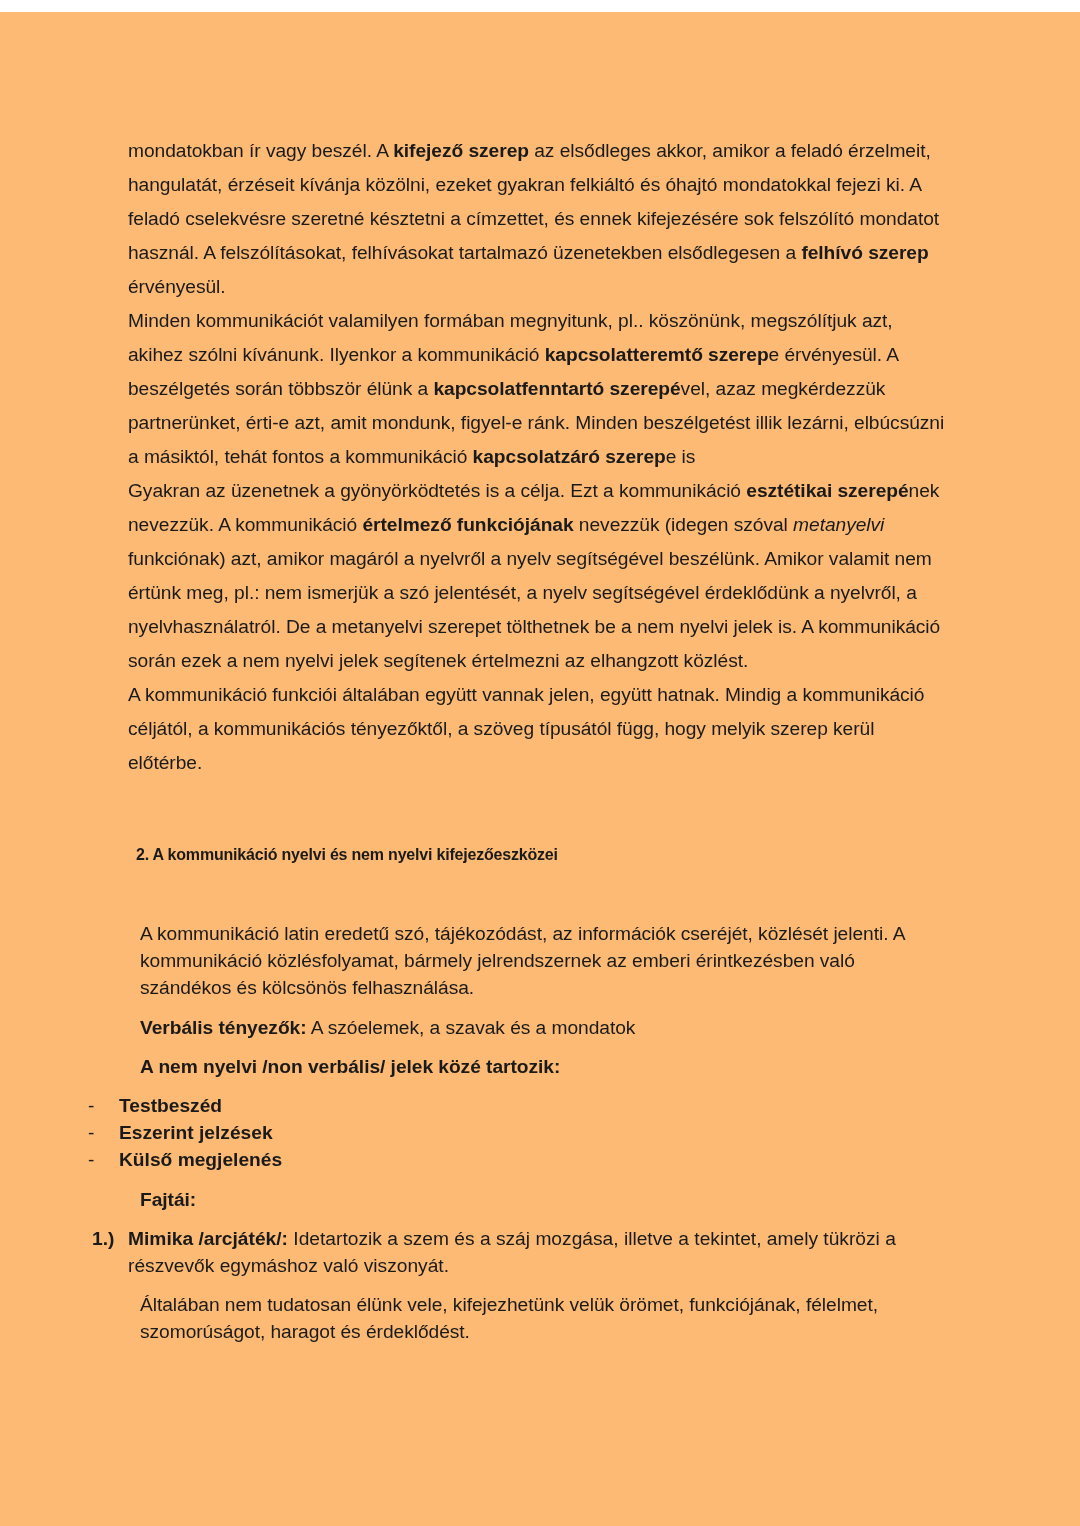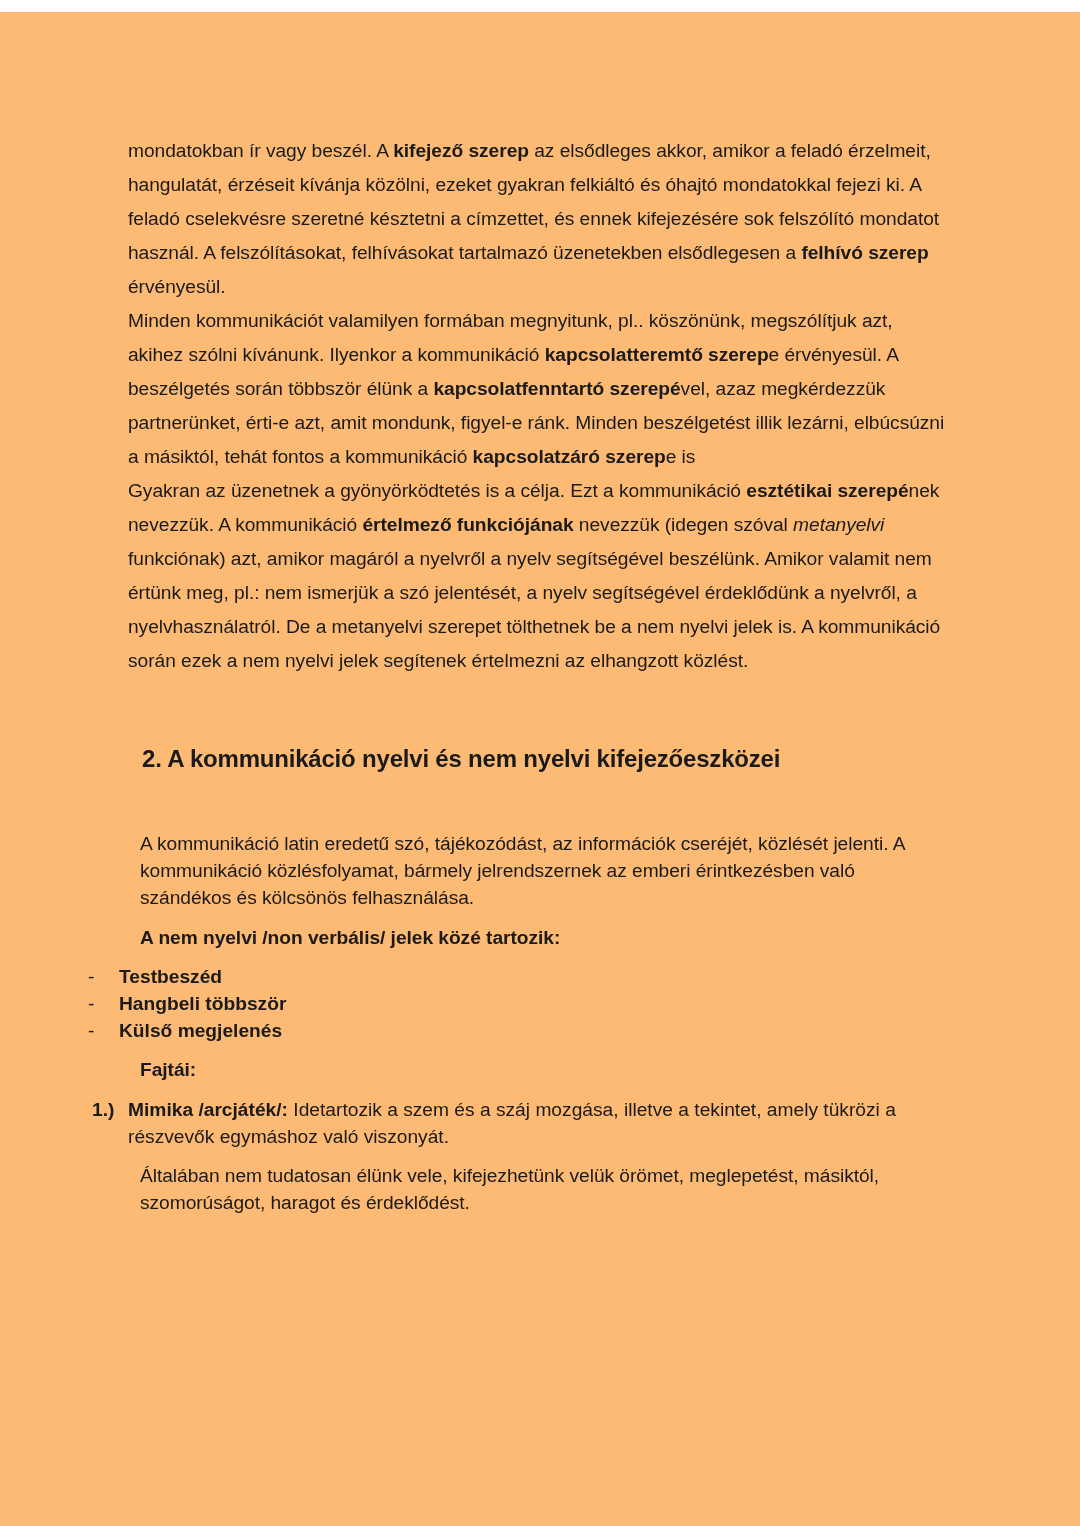--- a/index.html
+++ b/index.html
@@ -38,22 +38,22 @@
   }
   
   .block-tight p {
     margin: 12px;
     font-size: 19.2px;
     line-height: 27.2px;
     text-align: left;
     letter-spacing: -0.05px;
   }
   h2.section-title {
-    margin: 14px;
-    font-size: 24px;
+    margin: 8px;
+    font-size: 16px;
     line-height: 30px;
     font-weight: bold;
     letter-spacing: -0.2px;
   }
   .gap-before-title { height: 52px; }
   .gap-after-title { height: 30px; }
 
   b, strong { font-weight: bold; }
   i, em { font-style: italic; }
 
@@ -99,46 +99,48 @@
   <div class="col">
 
     <div class="block-loose">
 
       <p><span>mondatokban ír vagy beszél. A </span><b>kifejező szerep</b><span> az elsődleges akkor, amikor a feladó érzelmeit, hangulatát, érzéseit kívánja közölni, ezeket gyakran felkiáltó és óhajtó mondatokkal fejezi ki. A feladó cselekvésre szeretné késztetni a címzettet, és ennek kifejezésére sok felszólító mondatot használ. A felszólításokat, felhívásokat tartalmazó üzenetekben elsődlegesen a </span><b>felhívó szerep</b><span> érvényesül.</span></p>
 
       <p><span>Minden kommunikációt valamilyen formában megnyitunk, pl.. köszönünk, megszólítjuk azt, akihez szólni kívánunk. Ilyenkor a kommunikáció </span><b>kapcsolatteremtő szerep</b><span>e érvényesül. A beszélgetés során többször élünk a </span><b>kapcsolatfenntartó szerepé</b><span>vel, azaz megkérdezzük partnerünket, érti-e azt, amit mondunk, figyel-e ránk. Minden beszélgetést illik lezárni, elbúcsúzni a másiktól, tehát fontos a kommunikáció </span><b>kapcsolatzáró szerep</b><span>e is</span></p>
 
       <p><span>Gyakran az üzenetnek a gyönyörködtetés is a célja. Ezt a kommunikáció </span><b>esztétikai szerepé</b><span>nek nevezzük. A kommunikáció </span><b>értelmező funkciójának</b><span> nevezzük (idegen szóval </span><i>metanyelvi</i><span> funkciónak) azt, amikor magáról a nyelvről a nyelv segítségével beszélünk. Amikor valamit nem értünk meg, pl.: nem ismerjük a szó jelentését, a nyelv segítségével érdeklődünk a nyelvről, a nyelvhasználatról. De a metanyelvi szerepet tölthetnek be a nem nyelvi jelek is. A kommunikáció során ezek a nem nyelvi jelek segítenek értelmezni az elhangzott közlést.</span></p>
 
+      <p>A kommunikáció funkciói általában együtt vannak jelen, együtt hatnak. Mindig a kommunikáció céljától, a kommunikációs tényezőktől, a szöveg típusától függ, hogy melyik szerep kerül előtérbe.</p>
     </div>
 
     <div class="gap-before-title"></div>
 
     <h2 class="section-title">2. A kommunikáció nyelvi és nem nyelvi kifejezőeszközei</h2>
 
     <div class="gap-after-title"></div>
 
     <div class="block-tight">
 
       <p>A kommunikáció latin eredetű szó, tájékozódást, az információk cseréjét, közlését jelenti. A kommunikáció közlésfolyamat, bármely jelrendszernek az emberi érintkezésben való szándékos és kölcsönös felhasználása.</p>
 
 
 
+      <p><b>Verbális tényezők:</b><span> A szóelemek, a szavak és a mondatok</span></p>
 
 
       <p><b>A nem nyelvi /non verbális/ jelek közé tartozik:</b></p>
 
       <ul class="dash-list">
         <li><span class="dash">-</span><span>Testbeszéd</span></li>
-        <li><span class="dash">-</span><span>Hangbeli többször</span></li>
+        <li><span class="dash">-</span><span>Eszerint jelzések</span></li>
         <li><span class="dash">-</span><span>Külső megjelenés</span></li>
       </ul>
 
 
       <p><b>Fajtái:</b></p>
 
       <div class="num-item"><span class="num">1.)</span><b>Mimika /arcjáték/:</b><span> Idetartozik a szem és a száj mozgása, illetve a tekintet, amely tükrözi a részvevők egymáshoz való viszonyát.</span></div>
 
-      <p>Általában nem tudatosan élünk vele, kifejezhetünk velük örömet, meglepetést, másiktól, szomorúságot, haragot és érdeklődést.</p>
+      <p>Általában nem tudatosan élünk vele, kifejezhetünk velük örömet, funkciójának, félelmet, szomorúságot, haragot és érdeklődést.</p>
     </div>
 
   </div>
 </div>
 
 </body></html>

